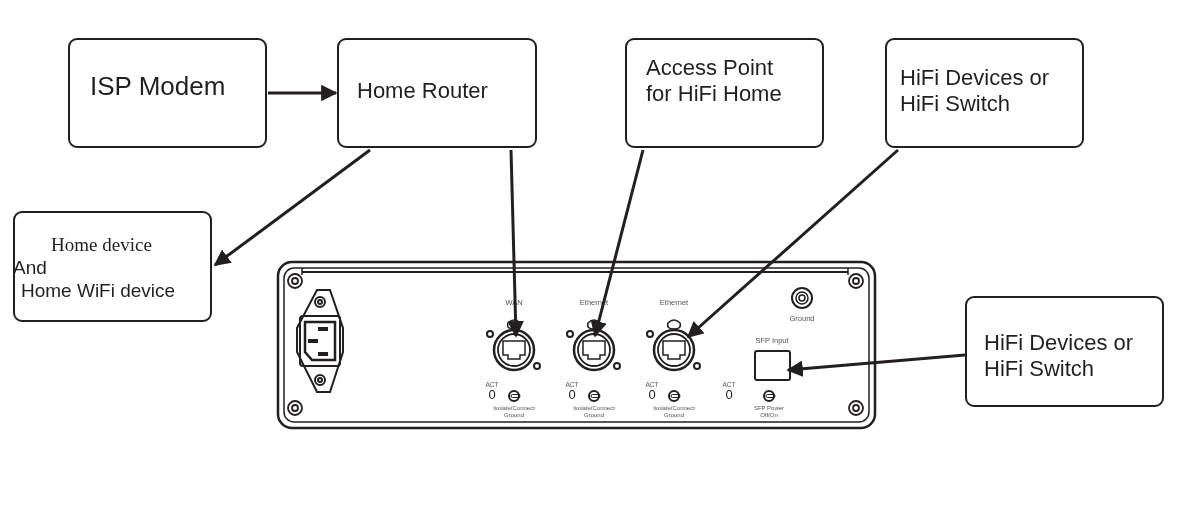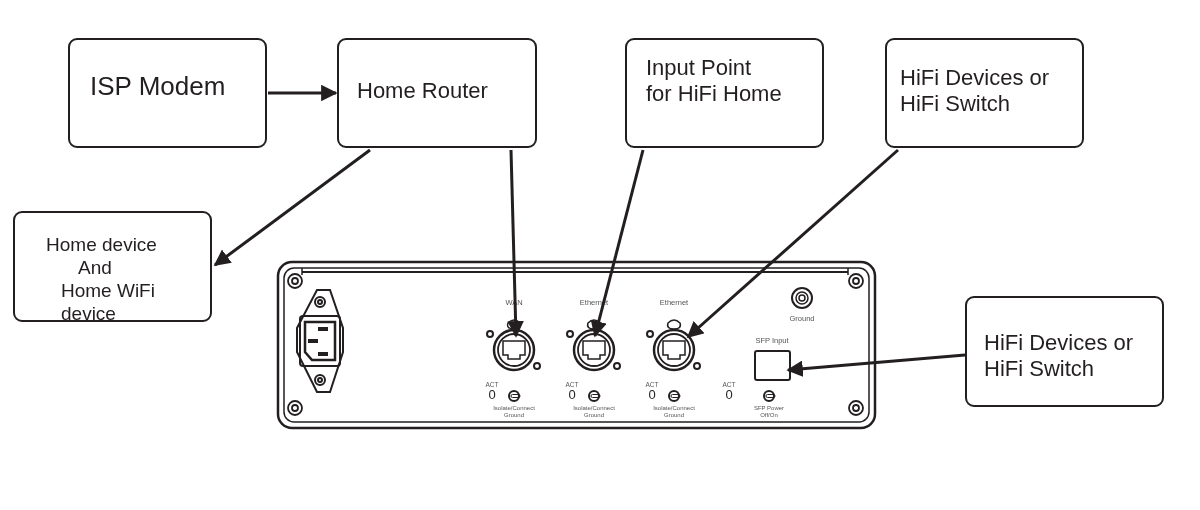--- a/index.html
+++ b/index.html
@@ -13,35 +13,35 @@
 <body>
 
 <div class="box" style="left:68px;top:38px;width:199px;height:110px;"></div>
 <div class="box-text" style="left:90px;top:72px;font-size:26px;">ISP Modem</div>
 
 <div class="box" style="left:337px;top:38px;width:200px;height:110px;"></div>
 <div class="box-text" style="left:357px;top:79px;font-size:22px;">Home Router</div>
 
 <div class="box" style="left:625px;top:38px;width:199px;height:110px;"></div>
 <div style="position:absolute;left:646px;top:55px;font-size:22px;line-height:26px;">
-  <div>Input Point</div>
+  <div>Access Point</div>
   <div>for HiFi Home</div>
 </div>
 
 <div class="box" style="left:885px;top:38px;width:199px;height:110px;"></div>
 <div style="position:absolute;left:900px;top:65px;font-size:22px;line-height:26px;">
   <div>HiFi Devices or</div>
   <div>HiFi Switch</div>
 </div>
 
 <div class="box" style="left:13px;top:211px;width:199px;height:111px;"></div>
 <div style="position:absolute;left:13px;top:233px;width:199px;font-size:19px;line-height:23px;">
-  <div style="text-align:center;padding-right:22px;">Home device</div>
-  <div style="padding-left:65px;">And</div>
-  <div style="padding-left:8px;margin-left:40px;">Home WiFi device</div>
+  <div style="text-align:center;padding-right:22px;font-family:Liberation Serif, serif;">Home device</div>
+  <div style="">And</div>
+  <div style="padding-left:8px;">Home WiFi device</div>
 </div>
 
 <div class="box" style="left:965px;top:296px;width:199px;height:111px;"></div>
 <div style="position:absolute;left:984px;top:330px;font-size:22px;line-height:26px;">
   <div>HiFi Devices or</div>
   <div>HiFi Switch</div>
 </div>
 
 <svg class="overlay" width="1200" height="510" viewBox="0 0 1200 510">
   <defs>

